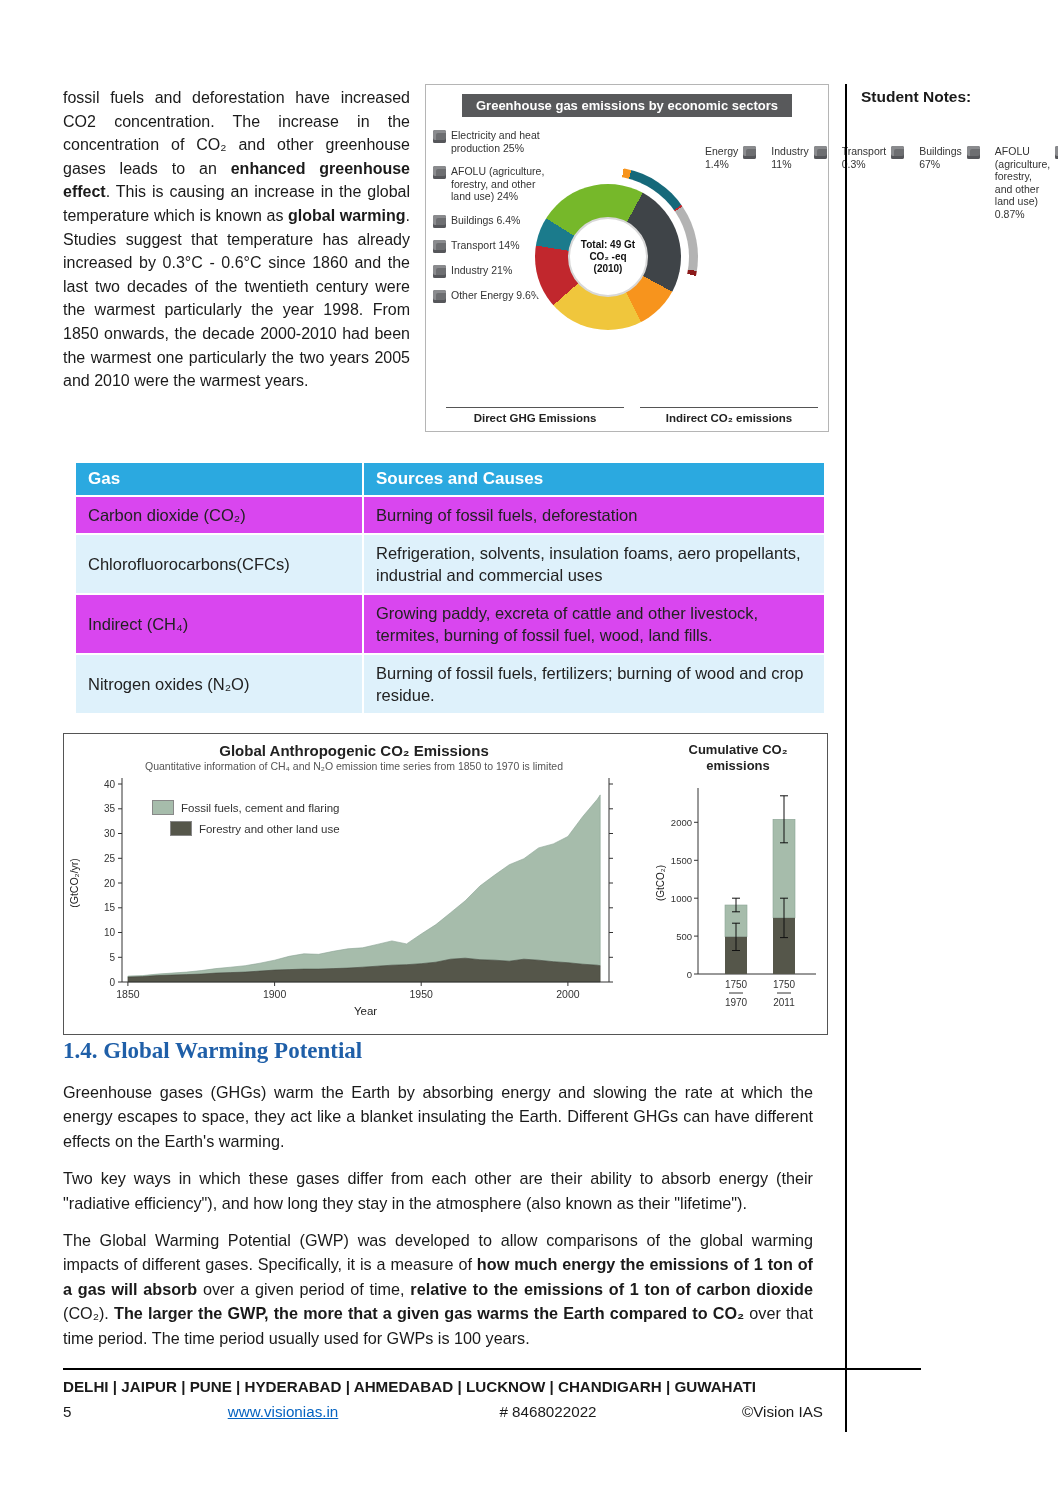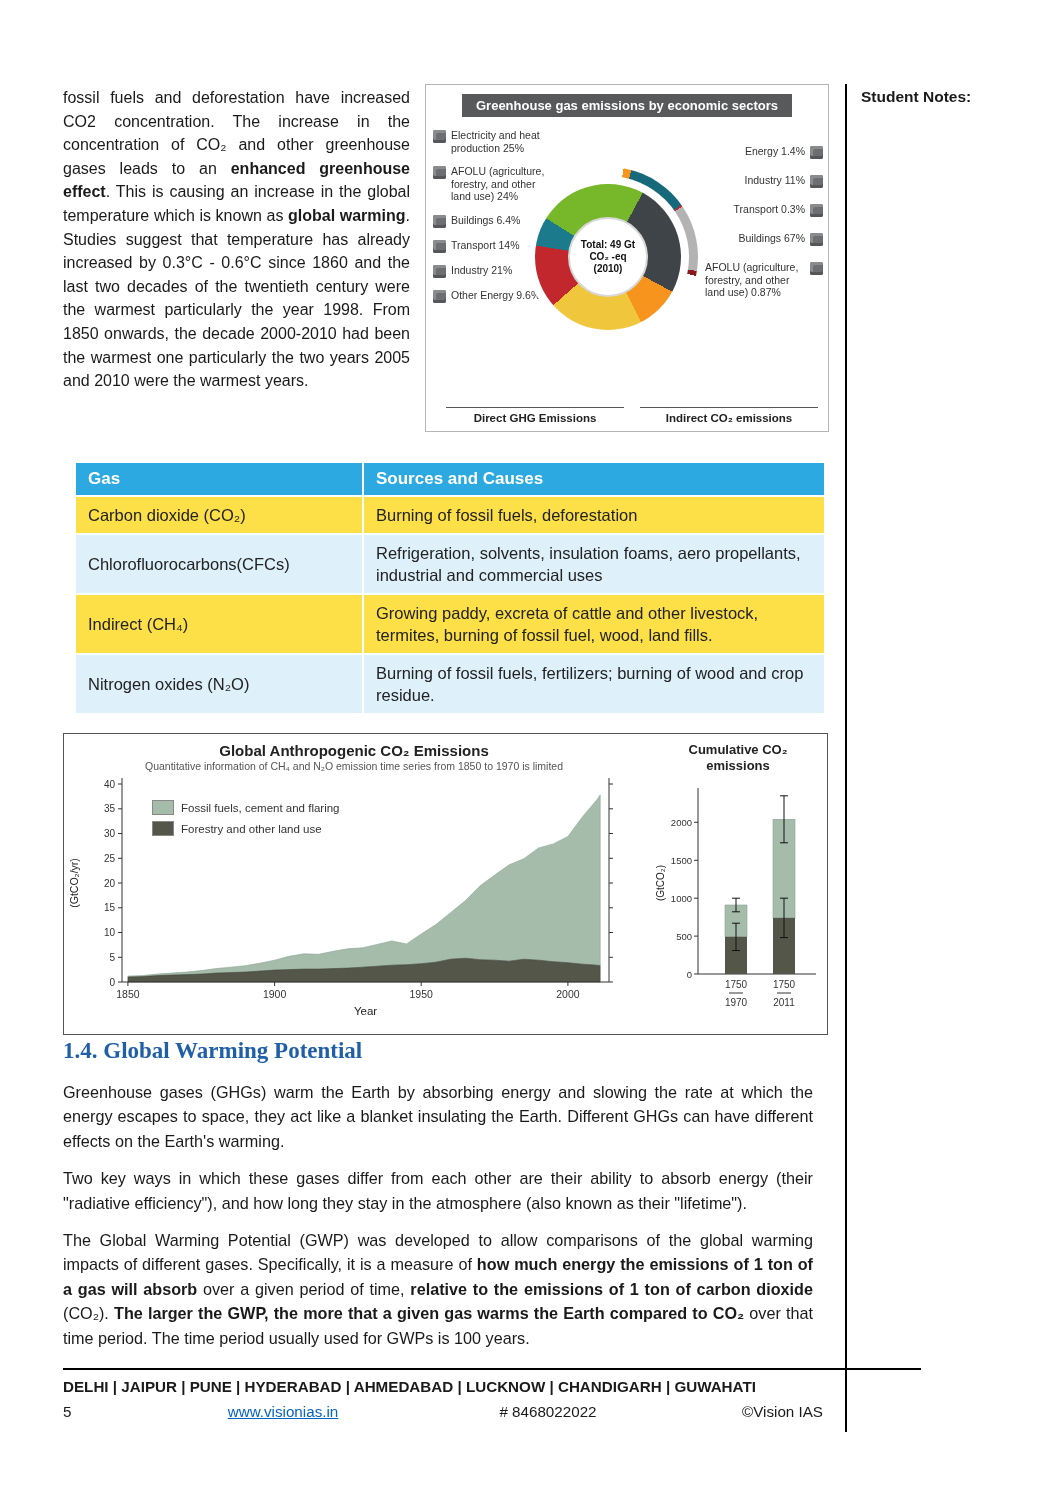--- a/index.html
+++ b/index.html
@@ -7,21 +7,21 @@
        font-family:"Liberation Sans","DejaVu Sans",sans-serif;color:#1a1a1a;overflow:hidden;}
   b,.b{font-weight:bold;}
 
   
   #intro{position:absolute;left:63px;top:86px;width:347px;font-size:16px;line-height:23.6px;text-align:justify;}
 
   
   #infographic{position:absolute;left:425px;top:84px;width:402px;height:346px;border:1px solid #b5b5b5;background:#fff;}
   .ig-title{margin:9px auto 0;width:fit-content;background:#58595b;color:#fff;font-weight:bold;font-size:13px;padding:4px 14px;}
   .ig-left{position:absolute;left:7px;top:44px;width:122px;display:flex;flex-direction:column;gap:11px;}
-  .ig-right{position:absolute;right:5px;top:60px;width:118px;display:flex;flex-direction:column;gap:15px;}
+  .ig-right{position:absolute;right:5px;top:60px;width:118px;display:flex;flex-direction:row;gap:15px;}
   .ig-item{display:flex;gap:5px;align-items:flex-start;font-size:10.5px;line-height:12.5px;color:#333;}
   .ig-right .ig-item{flex-direction:row-reverse;}
   .ig-icon{flex:none;width:13px;height:13px;margin-top:1px;border-radius:2px;background:#6d6e71;
            box-shadow:inset 0 -3px 0 #55565a, inset 3px 3px 0 #8a8b8e;}
   .donut-wrap{position:absolute;left:92px;top:82px;width:180px;height:180px;}
   .donut-wrap>div{position:absolute;border-radius:50%;text-align:center;}
   .ring{inset:0;}
   .ring-gap{inset:9px;background:#fff;}
   .donut{inset:17px;}
   .hole{inset:50px;background:#fff;border:2px solid #d8d8d8;display:flex;flex-direction:column;
@@ -32,29 +32,29 @@
   
   #student-notes{position:absolute;left:861px;top:88px;font-size:15.5px;font-weight:bold;}
   #divider-v{position:absolute;left:845px;top:84px;width:1.5px;height:1348px;background:#000;}
 
   
   #gas-table{position:absolute;left:75px;top:462px;width:750px;border-collapse:separate;border-spacing:0;}
   #gas-table th,#gas-table td{border:1.5px solid #fff;vertical-align:middle;}
   #gas-table th{background:#2BA9E0;color:#fff;font-size:17px;font-weight:bold;text-align:left;padding:6px 12px;}
   #gas-table td{font-size:16.5px;color:#222;padding:7px 12px;line-height:22px;}
   #gas-table .c0{width:262px;}
-  tr.alt0 td{background:#fde047;}
+  tr.alt0 td{background:#d946ef;}
   tr.alt1 td{background:#DEF1FB;}
 
   
   #chart-panel{position:absolute;left:63px;top:733px;width:763px;height:300px;border:1px solid #555;background:#fff;}
   .area-chart{position:absolute;left:0;top:0;width:580px;height:298px;}
   .ac-title{text-align:center;font-weight:bold;font-size:15px;margin-top:8px;color:#222;}
   .ac-sub{text-align:center;font-size:10.5px;color:#555;margin-top:1px;}
-  .ac-legend{position:absolute;left:88px;top:66px;display:flex;flex-direction:column;gap:6px;font-size:11.5px;color:#333;}
+  .ac-legend{position:absolute;left:88px;top:66px;display:flex;flex-direction:column;gap:6px;font-size:11.5px;color:#333;align-items:flex-end;}
   .leg-row{display:flex;align-items:center;gap:7px;}
   .leg-swatch{width:20px;height:13px;border:1px solid #888;}
   .bar-chart{position:absolute;left:588px;top:0;width:172px;height:298px;}
   .bc-title{text-align:center;font-weight:bold;font-size:13px;line-height:16px;margin:8px 6px 2px;color:#222;}
 
   
   #section-heading{position:absolute;left:63px;top:1038px;margin:0;font-family:"Liberation Serif","DejaVu Serif",serif;
                    font-size:23px;font-weight:bold;color:#1F5FA8;}
   #body-paragraphs{position:absolute;left:63px;top:1080px;width:766px;font-size:16.2px;line-height:24.4px;text-align:justify;}
   #body-paragraphs p{margin:0 16px 13px 0;}

